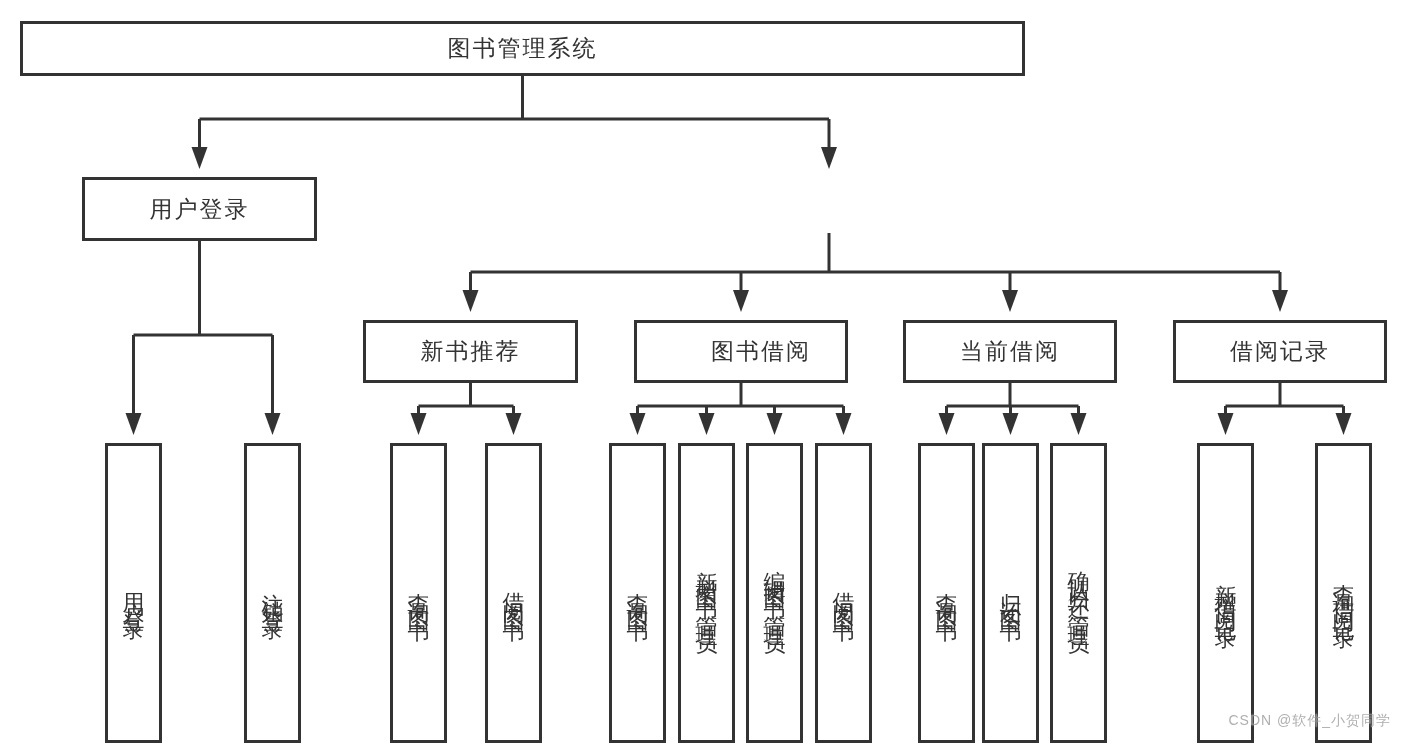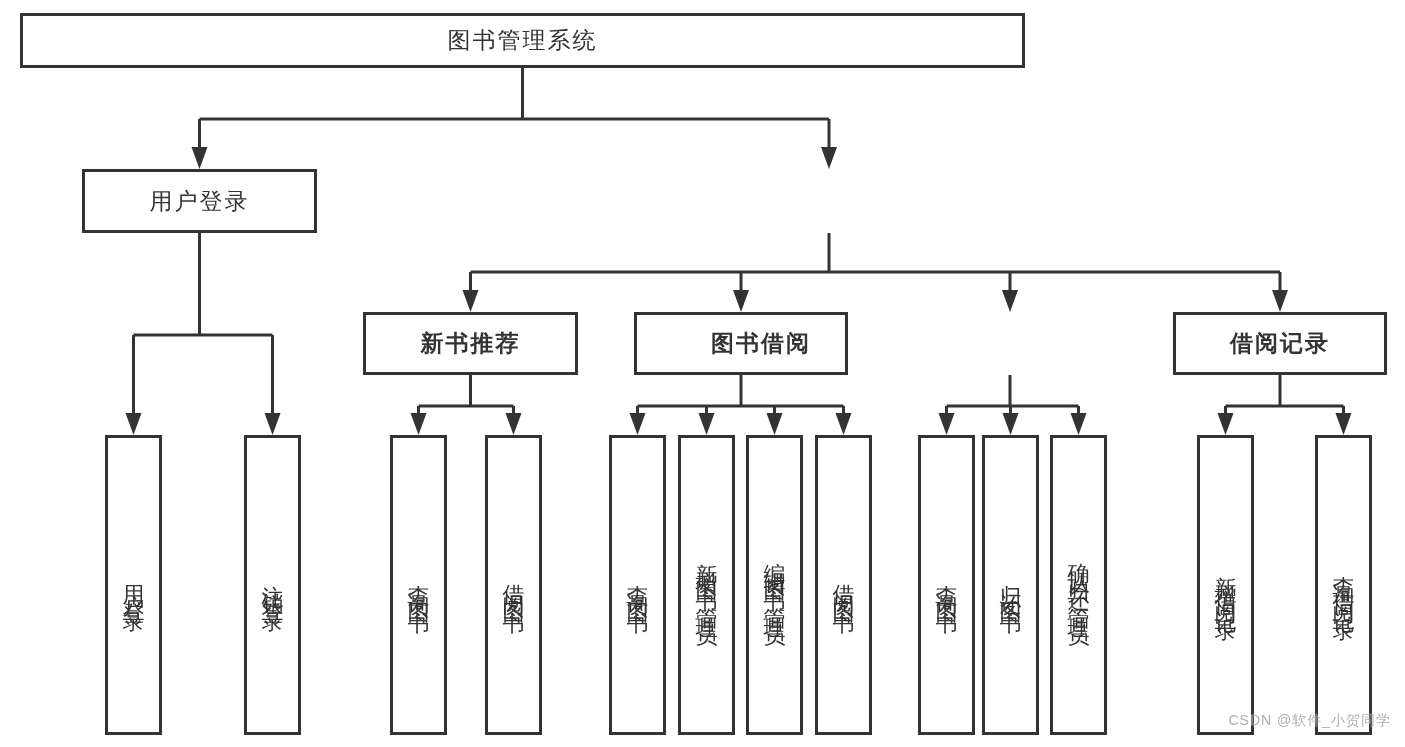--- a/index.html
+++ b/index.html
@@ -20,32 +20,32 @@
     position:absolute;left:0;top:0;width:1405px;height:747px;
     pointer-events:none;
   }
   .connectors line{stroke:var(--line);stroke-width:3;}
   .connectors polygon{fill:var(--line);stroke:none;}
   .node{
     position:absolute;
     box-sizing:border-box;
     border:3px solid var(--line);
     background:var(--bg);
-    display:flex;align-items:center;justify-content:center;
+    display:flex;align-items:center;justify-content:center;margin-top:8px;
   }
   .node .lbl{
     font-size:23px;
     letter-spacing:2px;
     color:var(--text);
     white-space:nowrap;
   }
   .root{left:20px;top:13px;width:1005px;height:55px;border-width:3px;}
   .l1a{left:82px;top:169px;width:235px;height:64px;}
   .l1b{left:712px;top:169px;width:234px;height:64px;}
-  .l2{top:312px;height:63px;font-weight:bold;}
+  .l2{top:312px;height:63px;}
   .leaf{
     top:435px;width:57px;height:300px;
   }
   .leaf .vlbl{
     writing-mode:vertical-rl;
     text-orientation:mixed;
     font-size:22px;
     letter-spacing:9px;
     color:var(--text);
     line-height:1;
@@ -136,20 +136,23 @@
   <div class="node l1a">
     <span class="lbl">用户登录</span>
   </div>
 
   <div class="node l2" style="left:363px;width:215px;">
     <span class="lbl">新书推荐</span>
   </div>
   <div class="node l2" style="left:634px;width:214px;padding-left:40px;">
     <span class="lbl">图书借阅</span>
   </div>
+  <div class="node l2" style="left:903px;width:214px;">
+    <span class="lbl">当前借阅</span>
+  </div>
   <div class="node l2" style="left:1173px;width:214px;">
     <span class="lbl">借阅记录</span>
   </div>
 
   <div class="node leaf" style="left:105px;">
     <span class="vlbl">用户登录</span>
   </div>
   <div class="node leaf" style="left:244px;">
     <span class="vlbl">注销登录</span>
   </div>

